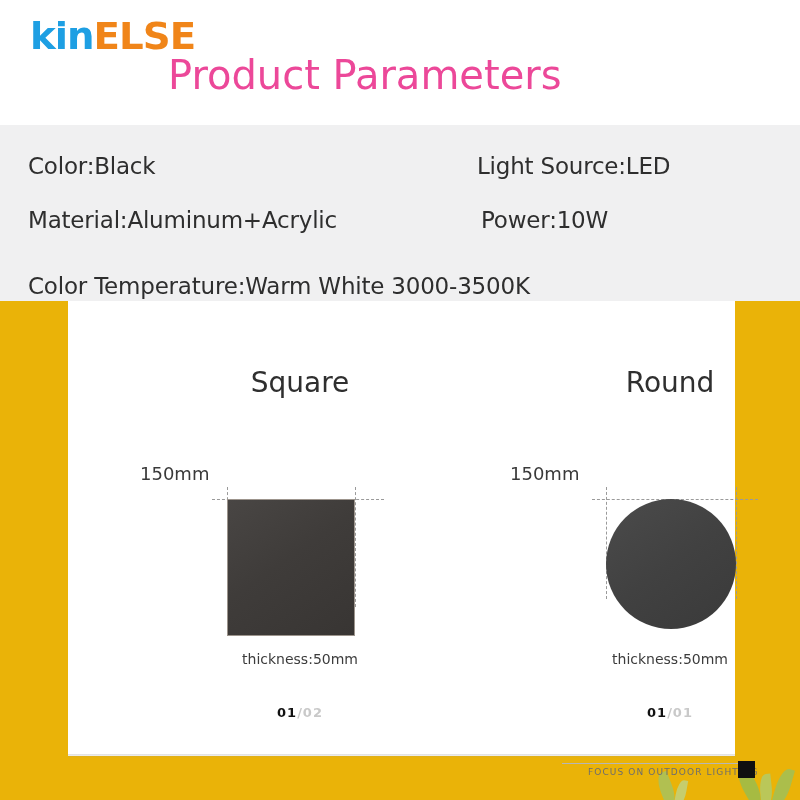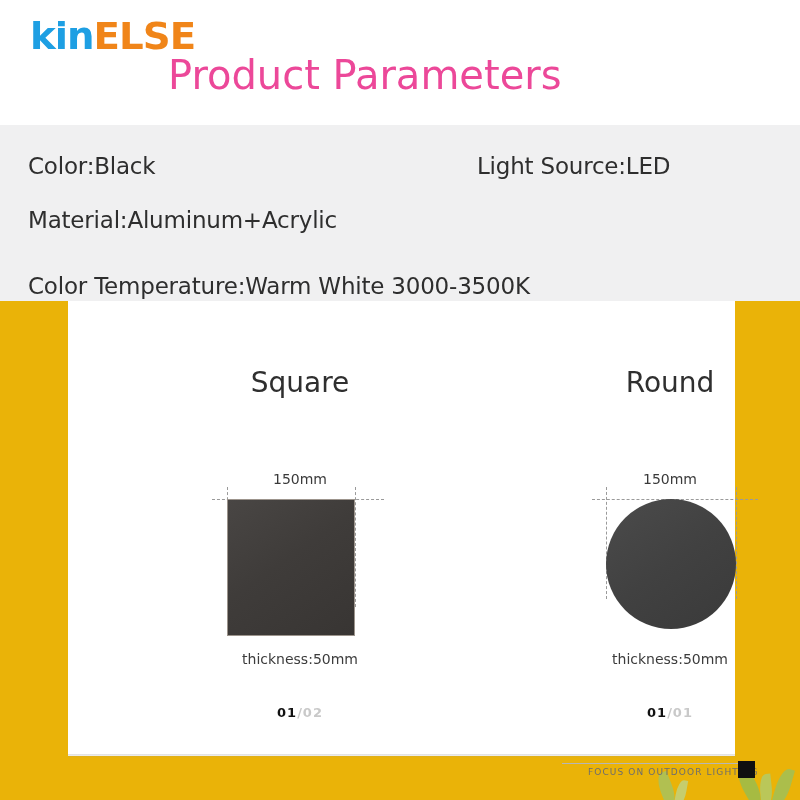--- a/index.html
+++ b/index.html
@@ -113,24 +113,24 @@
     top: 65px;
     left: 0; width: 320px;
     text-align: center;
     font-size: 28px;
     color: #2f2f2f;
     font-weight: 400;
     font-family: "DejaVu Sans", "Liberation Sans", sans-serif;
   }
   .dim-label {
     position: absolute;
-    top: 170px;
+    top: 162px;
     left: 0; width: 320px;
-    text-align: center;
-    font-size: 14px;
+    text-align: left;
+    font-size: 18px;
     color: #3a3a3a;
     font-family: "DejaVu Sans", "Liberation Sans", sans-serif;
   }
   .thickness-label {
     position: absolute;
     top: 350px;
     left: 0; width: 320px;
     text-align: center;
     font-size: 14px;
     color: #3c3c3c;
@@ -243,20 +243,21 @@
       <span class="kin">kin</span><span class="else">ELSE</span>
     </div>
     <div id="page-title">Product Parameters</div>
   </div>
 
   <div id="spec-band">
     <div class="spec-item" id="spec-color">Color:Black</div>
     <div class="spec-item" id="spec-material">Material:Aluminum+Acrylic</div>
     <div class="spec-item" id="spec-temperature">Color Temperature:Warm White 3000-3500K</div>
     <div class="spec-item" id="spec-light-source">Light Source:LED</div>
+    <div class="spec-item" id="spec-power">Power:10W</div>
   </div>
 
   <div id="main-area">
     <div id="content-card">
 
       <div class="product-col" id="col-square">
         <div class="shape-title">Square</div>
         <div class="dim-label">150mm</div>
 
         <div class="guide-wrap">

